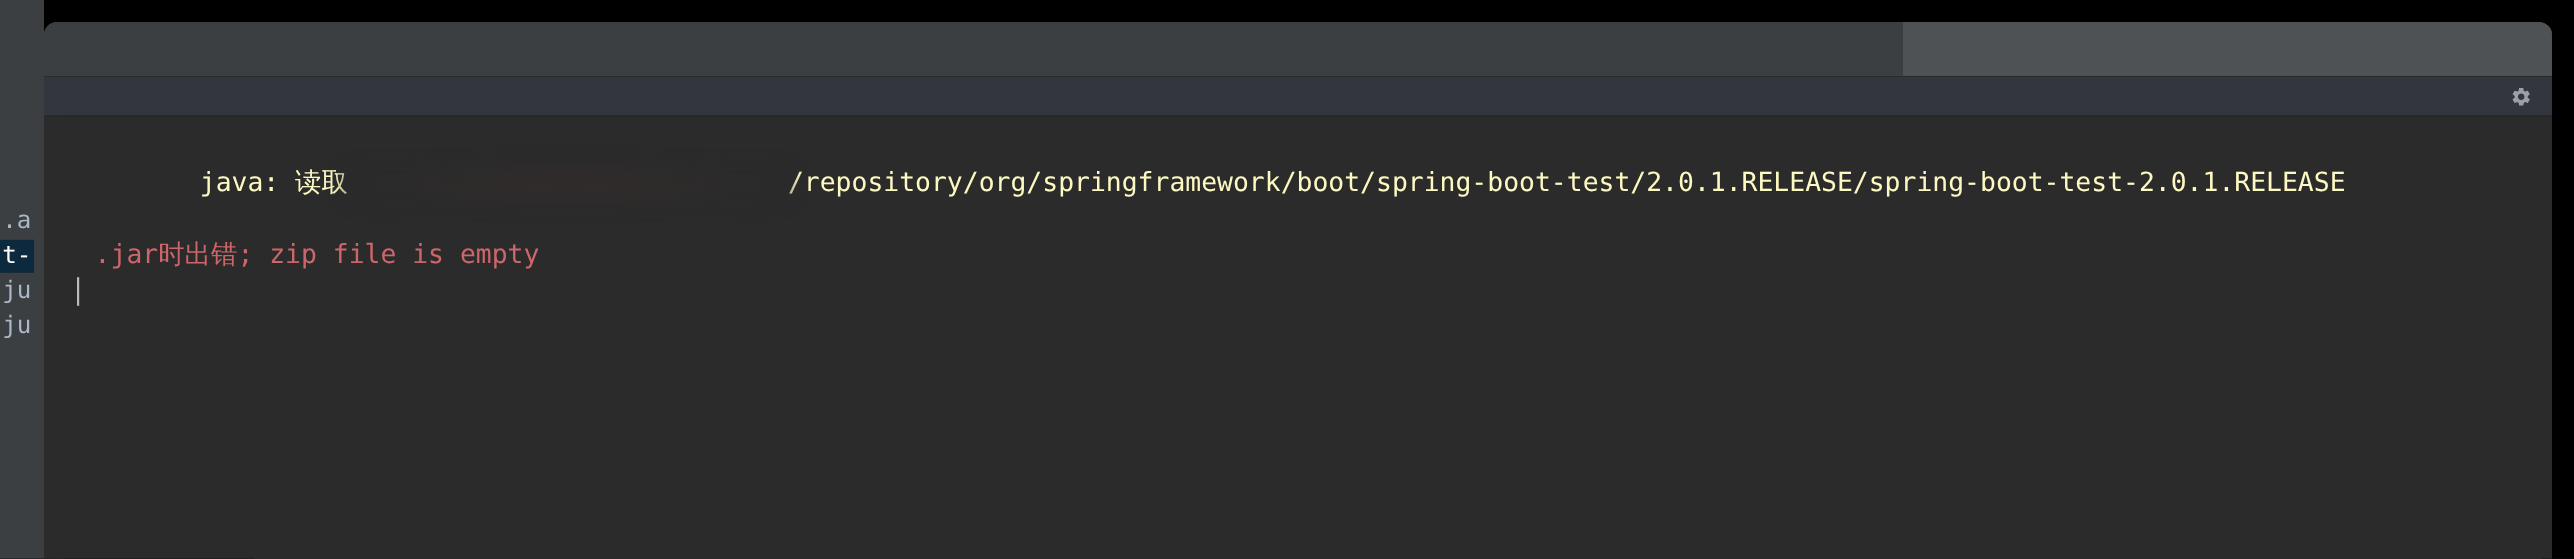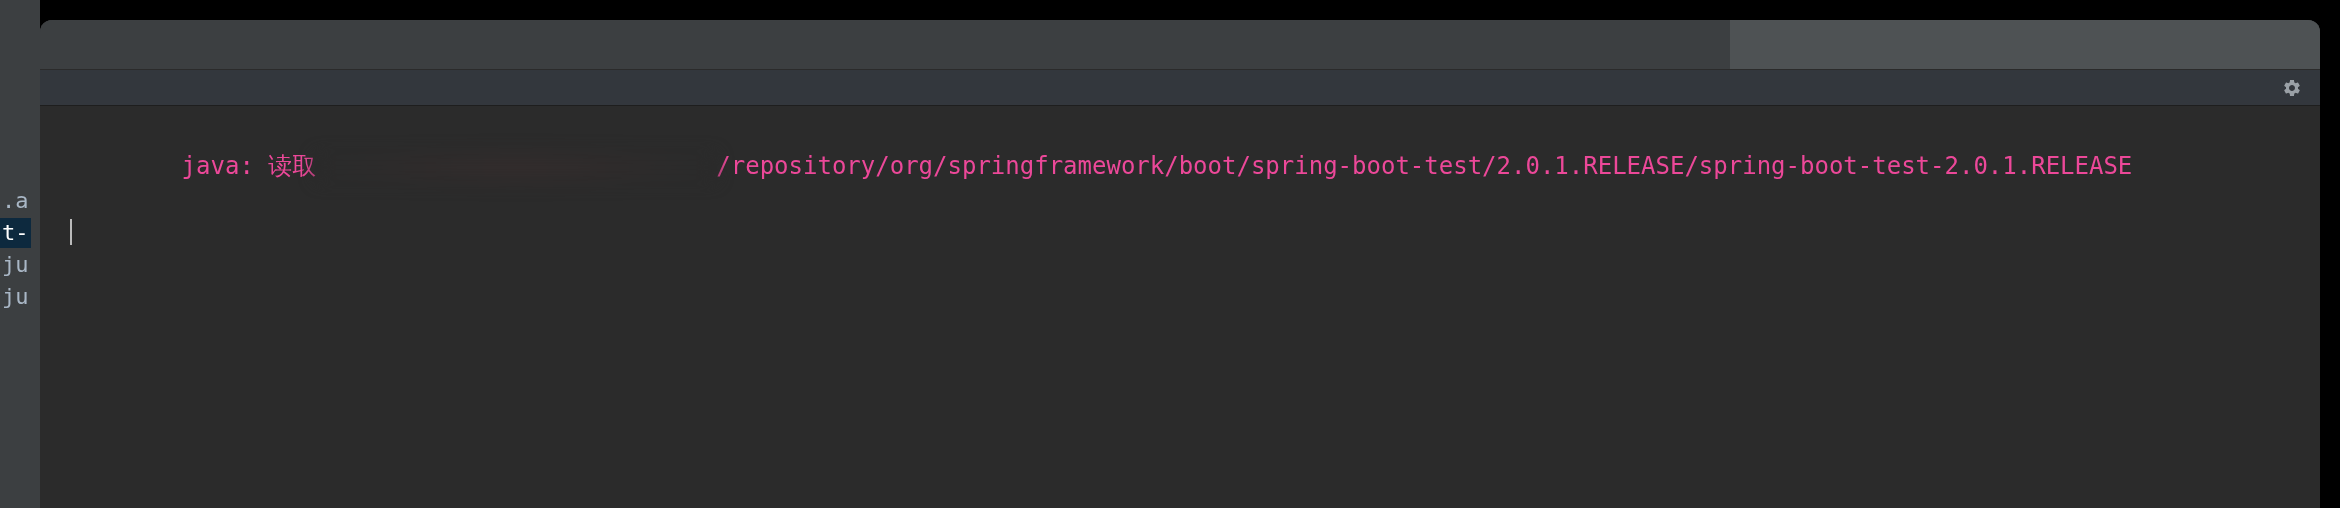--- a/index.html
+++ b/index.html
@@ -103,21 +103,21 @@
     }
     .console-content {
       flex: 1;
       padding: 12px 14px 12px 8px;
       color: #bbbbbb;
       line-height: 1.35;
       font-size: 24px;
       position: relative;
     }
     .error-line {
-      color: #ec4899;
+      color: #fef9c3;
       white-space: pre-wrap;
       word-break: break-all;
     }
     .error-indent {
       color: #cc666a;
       padding-left: 20px;
     }
     .redacted {
       display: inline-block;
       width: 400px;
@@ -167,16 +167,17 @@
     <svg class="gear-icon" viewBox="0 0 24 24">
       <path d="M19.14,12.94c0.04-0.3,0.06-0.61,0.06-0.94c0-0.32-0.02-0.64-0.07-0.94l2.03-1.58c0.18-0.14,0.23-0.41,0.12-0.61 l-1.92-3.32c-0.12-0.22-0.37-0.29-0.59-0.22l-2.39,0.96c-0.5-0.38-1.03-0.7-1.62-0.94L14.4,2.81c-0.04-0.24-0.24-0.41-0.48-0.41 h-3.84c-0.24,0-0.43,0.17-0.47,0.41L9.25,5.35C8.66,5.59,8.12,5.92,7.63,6.29L5.24,5.33c-0.22-0.08-0.47,0-0.59,0.22L2.74,8.87 C2.62,9.08,2.66,9.34,2.86,9.48l2.03,1.58C4.84,11.36,4.8,11.69,4.8,12s0.02,0.64,0.07,0.94l-2.03,1.58 c-0.18,0.14-0.23,0.41-0.12,0.61l1.92,3.32c0.12,0.22,0.37,0.29,0.59,0.22l2.39-0.96c0.5,0.38,1.03,0.7,1.62,0.94l0.36,2.54 c0.05,0.24,0.24,0.41,0.48,0.41h3.84c0.24,0,0.44-0.17,0.47-0.41l0.36-2.54c0.59-0.24,1.13-0.56,1.62-0.94l2.39,0.96 c0.22,0.08,0.47,0,0.59-0.22l1.92-3.32c0.12-0.22,0.07-0.47-0.12-0.61L19.14,12.94z M12,15.6c-1.98,0-3.6-1.62-3.6-3.6 s1.62-3.6,3.6-3.6s3.6,1.62,3.6,3.6S13.98,15.6,12,15.6z"></path>
     </svg>
   </div>
   <div class="main-area">
     <div class="gutter"></div>
     <div class="console-content">
       <div class="error-line">
         <span>java: 读取</span><span class="redacted"></span><span>/repository/org/springframework/boot/spring-boot-test/2.0.1.RELEASE/spring-boot-test-2.0.1.RELEASE</span>
       </div>
+      <div class="error-line error-indent">.jar时出错; zip file is empty</div>
       <div><span class="cursor"></span></div>
     </div>
   </div>
 </div>
 
 </body></html>

